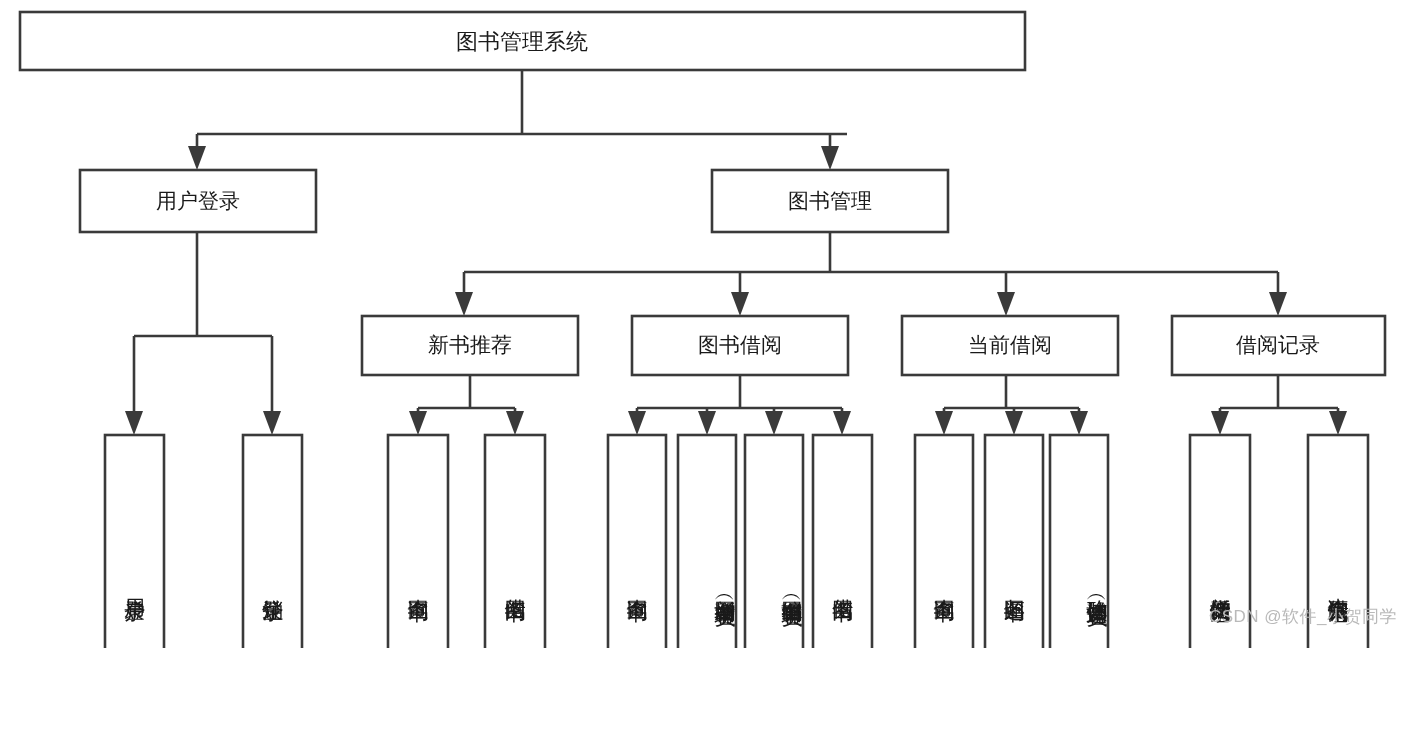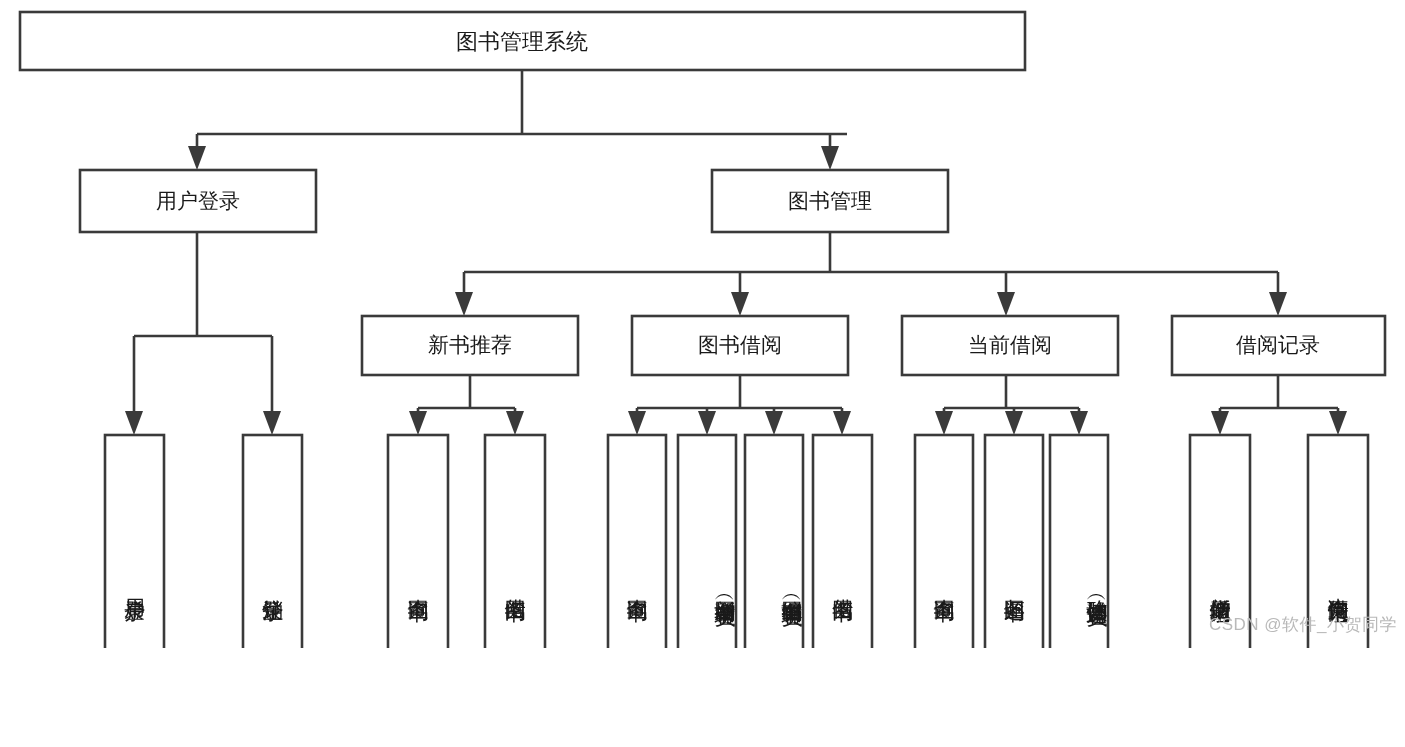--- a/index.html
+++ b/index.html
@@ -60,21 +60,21 @@
     stroke-width: 2.6;
     fill: none;
   }
   .arrow-head {
     fill: #3a3a3a;
     stroke: none;
   }
   #watermark {
     position: absolute;
     right: 8px;
-    bottom: 12px;
+    bottom: 20px;
     font-family: "Liberation Sans", "DejaVu Sans", sans-serif;
     font-size: 17px;
     color: #b9b9b9;
     letter-spacing: 0.5px;
     white-space: nowrap;
     user-select: none;
   }
 </style>
 </head>
 <body>

